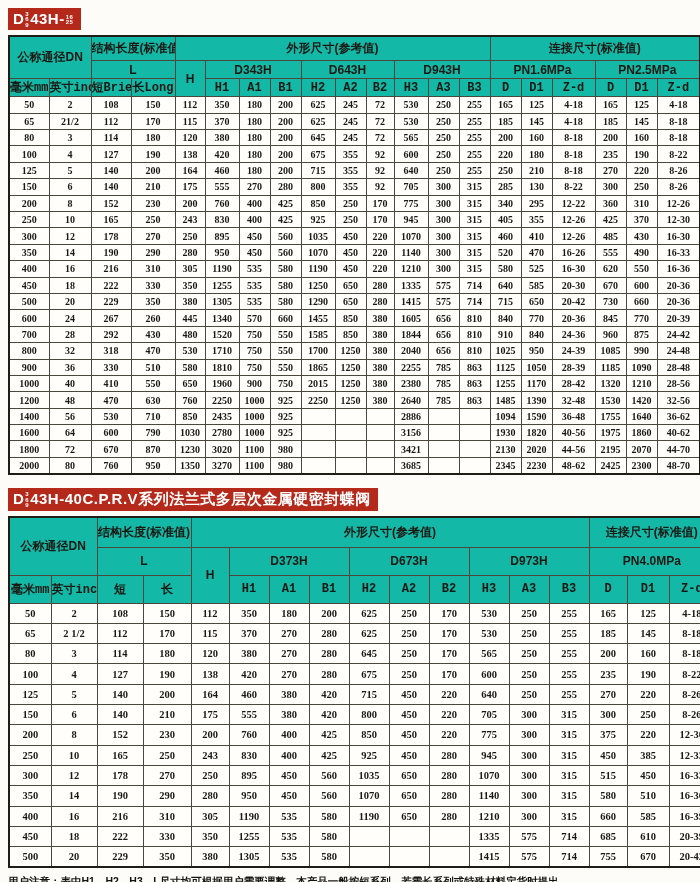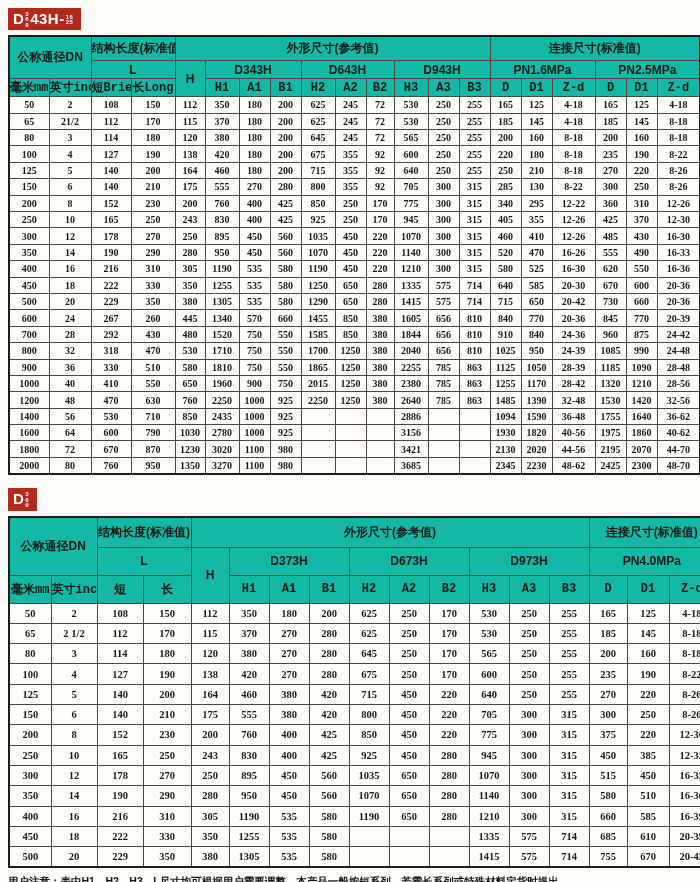--- a/index.html
+++ b/index.html
@@ -667,21 +667,21 @@
   </table>
 
   <div class="gap"></div>
 
   
   <div class="title-bar">
     <span>D</span><span class="stack">
         <i>3</i>
         <i>6</i>
         <i>9</i>
-      </span>
+      </span><span>43H-40C.P.R.V系列法兰式多层次金属硬密封蝶阀</span>
   </div>
 
   
   <table class="t2">
     <colgroup>
       <col style="width:42px">
         <col style="width:46px">
         <col style="width:46px">
         <col style="width:48px">
       <col style="width:38px">

